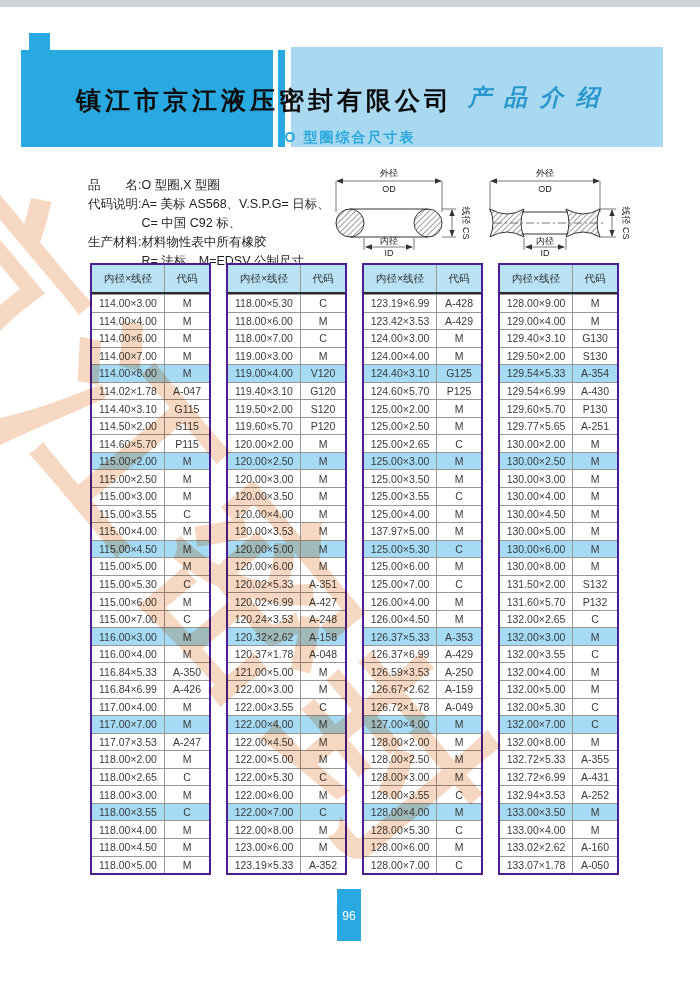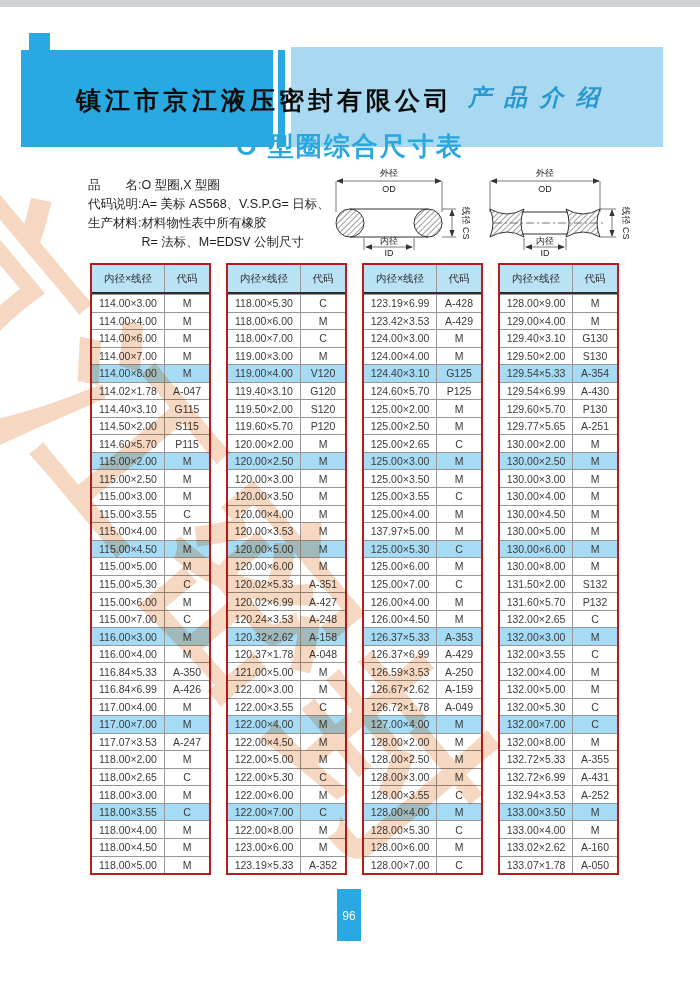--- a/index.html
+++ b/index.html
@@ -17,35 +17,35 @@
   .section-box{left:291px;top:47px;width:372px;height:100px;background:var(--lightblue);}
   .company-name{
     left:76px;top:84px;width:320px;font-family:"DejaVu Serif","Liberation Serif",serif;
     font-size:25px;font-weight:bold;color:#0c0c0c;letter-spacing:4px;white-space:nowrap;z-index:2;
   }
   .section-title{
     left:462px;top:82px;font-family:"DejaVu Serif","Liberation Serif",serif;
     font-size:23px;font-weight:bold;font-style:italic;color:var(--sectxt);letter-spacing:13px;white-space:nowrap;z-index:2;margin-left:6px;
   }
   .page-title{
-    left:0;top:129px;width:700px;text-align:center;font-size:26px;font-weight:bold;
+    left:0;top:129px;width:700px;text-align:center;font-size:14px;font-weight:bold;
     color:var(--titletxt);letter-spacing:2px;z-index:2;
   }
   
   .info-block{left:88px;top:176px;z-index:2;}
   .info-line{font-size:12.5px;line-height:19px;color:#1f1f1f;white-space:pre;}
   
   .diagram-o{left:330px;top:168px;z-index:2;}
   .diagram-x{left:480px;top:168px;z-index:2;}
   .dlab{font-size:9px;fill:#222;}
   .dline{stroke:#333;stroke-width:1;fill:none;}
   .dthin{stroke:#555;stroke-width:0.8;fill:none;}
   
   .otable{
-    top:263px;width:121px;background:#fff;border:2px solid #b91c1c;box-sizing:border-box;z-index:2;position:absolute;
+    top:263px;width:121px;background:#fff;border:2px solid #4c1d95;box-sizing:border-box;z-index:2;position:absolute;
   }
   .otable .hdr{display:flex;height:27px;background:var(--thead);border-bottom:2px solid #2c2c2c;
     font-size:10.5px;color:#2e2e2e;align-items:center;}
   .otable .hdr .c1,.otable .hdr .c2{display:flex;align-items:center;justify-content:center;height:100%;box-sizing:border-box;}
   .otable .row{display:flex;height:17.55px;border-top:1px solid #979797;font-size:10.5px;color:#3a3a3a;box-sizing:border-box;background:#fff;}
   .otable .row:first-of-type{border-top:none;}
   .otable .row.hl{background:var(--hl);}
   .c1{width:72px;display:flex;align-items:center;justify-content:center;}
   .c2{flex:1;border-left:1px solid #979797;display:flex;align-items:center;justify-content:center;box-sizing:border-box;}
   
@@ -69,20 +69,21 @@
 <div class="abs divider-bar"></div>
 <div class="abs section-box"></div>
 <div class="abs company-name">镇江市京江液压密封有限公司</div>
 <div class="abs section-title">产品介绍</div>
 
 <div class="abs page-title">O 型圈综合尺寸表</div>
 
 <div class="abs info-block">
     <div class="info-line">品　　名:O 型圈,X 型圈</div>
     <div class="info-line">代码说明:A= 美标 AS568、V.S.P.G= 日标、</div>
+    <div class="info-line">　　　　 C= 中国 C92 标、</div>
     <div class="info-line">生产材料:材料物性表中所有橡胶</div>
     <div class="info-line">　　　　 R= 法标、M=EDSV 公制尺寸</div>
   </div>
 
 <svg class="abs diagram-o" width="150" height="88" viewBox="0 0 150 88">
   <defs>
     <pattern id="h1" patternUnits="userSpaceOnUse" width="4" height="4" patternTransform="rotate(45)">
       <line x1="0" y1="0" x2="0" y2="4" stroke="#4a4a4a" stroke-width="1.1"></line>
     </pattern>
     <marker id="ar" markerWidth="9" markerHeight="7" refX="8" refY="3.5" orient="auto">

